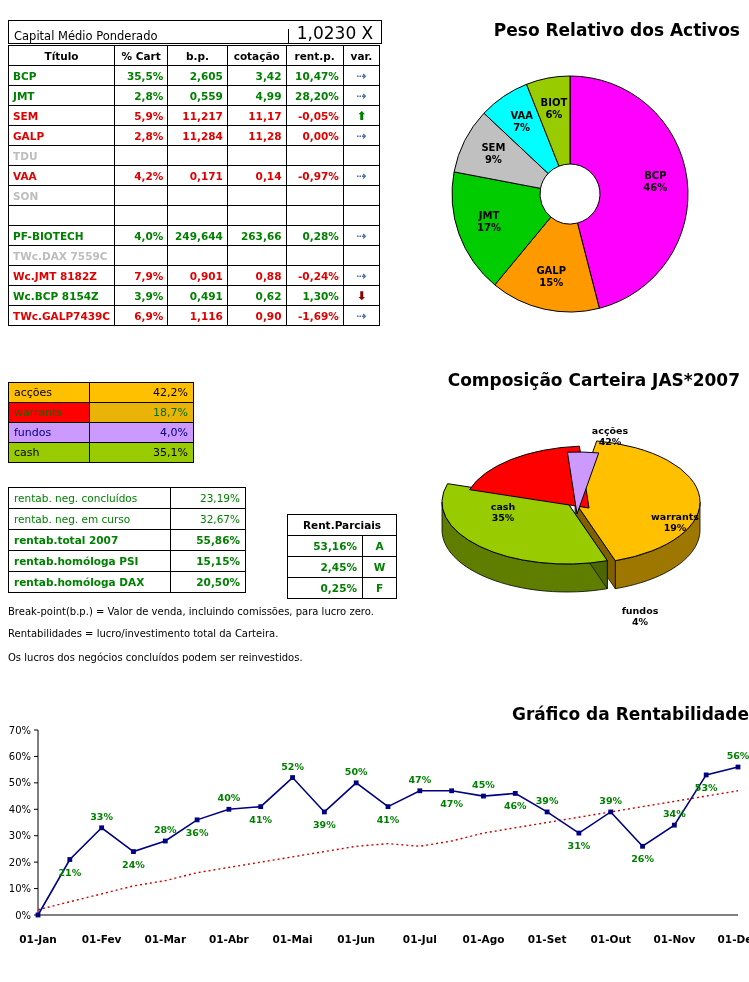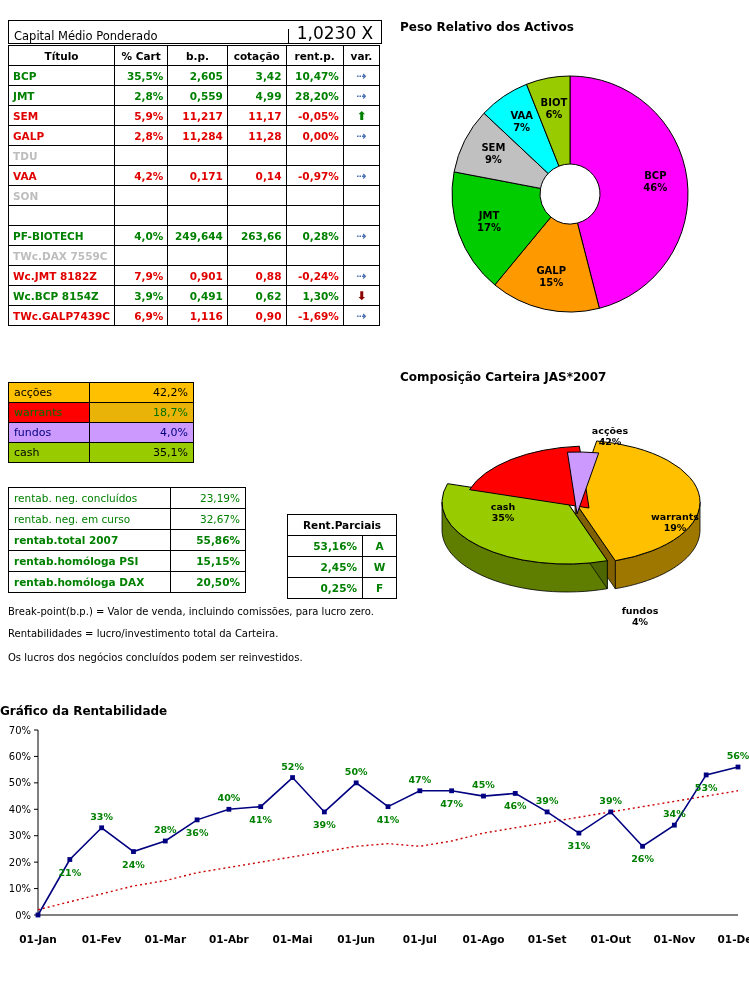--- a/index.html
+++ b/index.html
@@ -54,21 +54,21 @@
   #partials td.v{text-align:right;width:64px;}
   #partials td.c{text-align:center;}
 
   
   .note{left:8px;font-size:10px;color:#000;}
   #note1{top:606px;}
   #note2{top:628px;}
   #note3{top:652px;}
 
   
-  .chart-title{font-weight:bold;font-size:12px;text-align:left;}
+  .chart-title{font-weight:bold;font-size:17px;text-align:right;}
   #title-peso{left:400px;top:20px;width:340px;}
   #title-comp{left:400px;top:370px;width:340px;}
   #title-rent{left:0px;top:704px;width:749px;}
 
   
   #donut-wrap{left:420px;top:44px;width:300px;height:300px;}
 
   
   #pie3d{left:410px;top:392px;width:330px;height:260px;}
 

